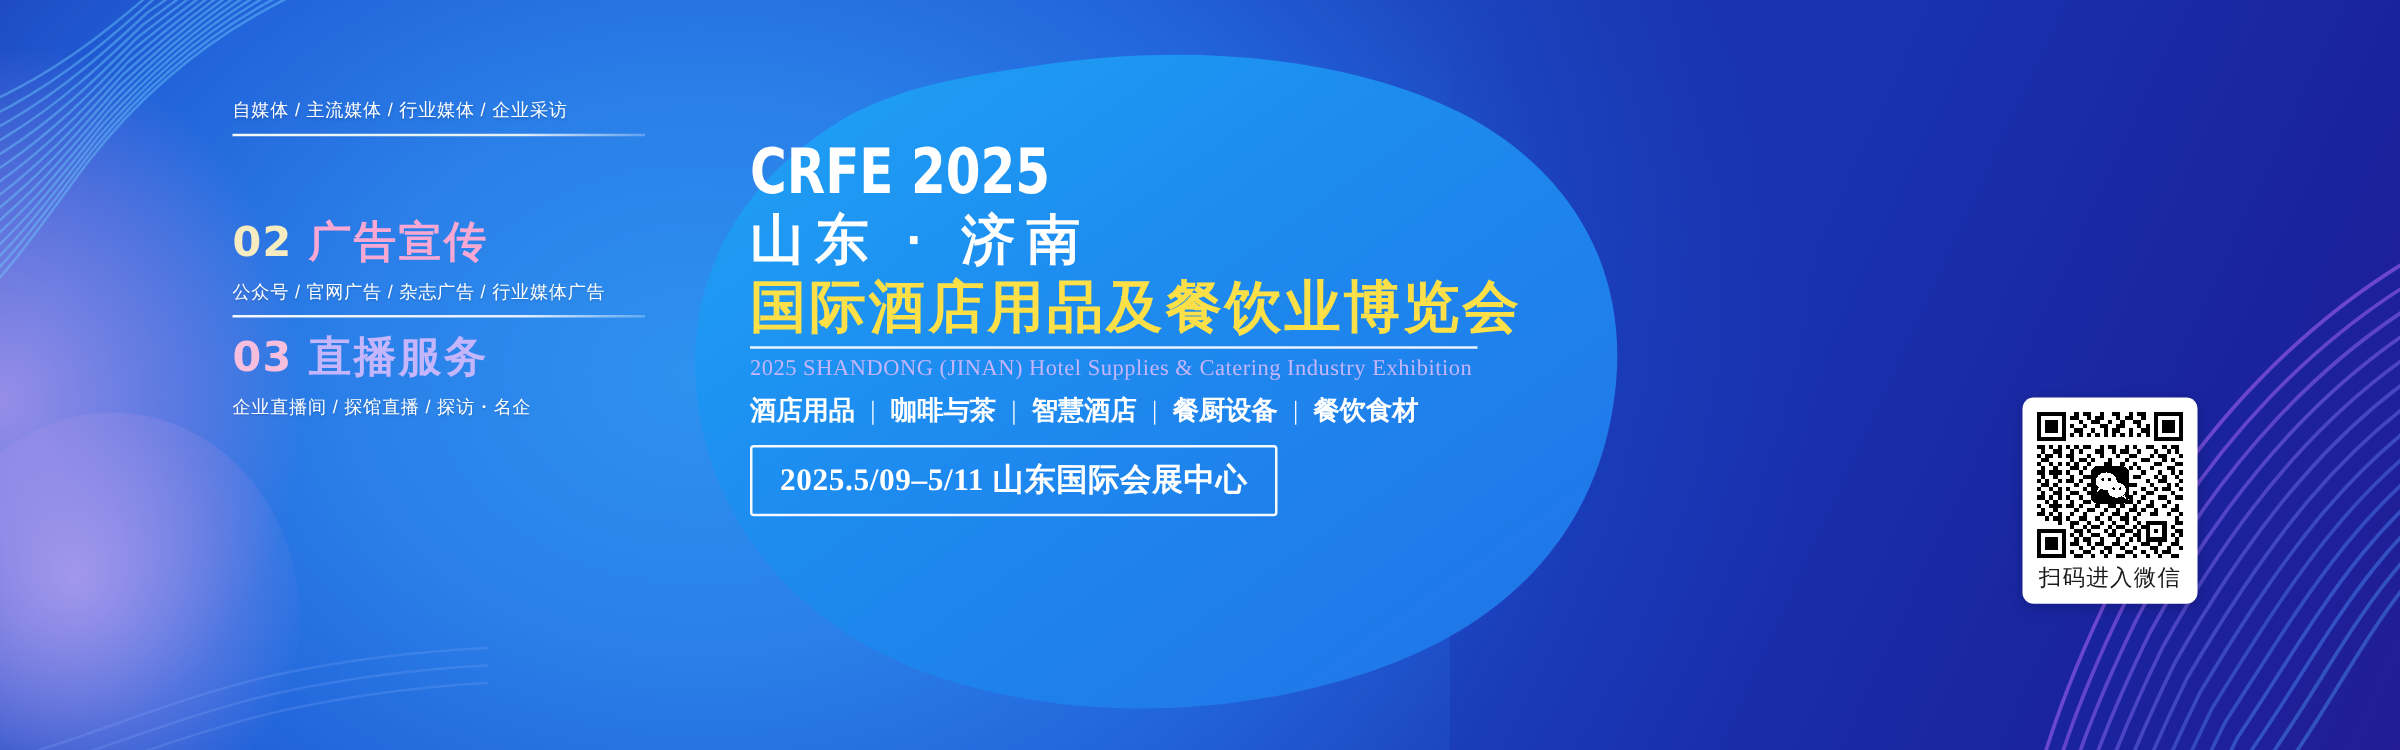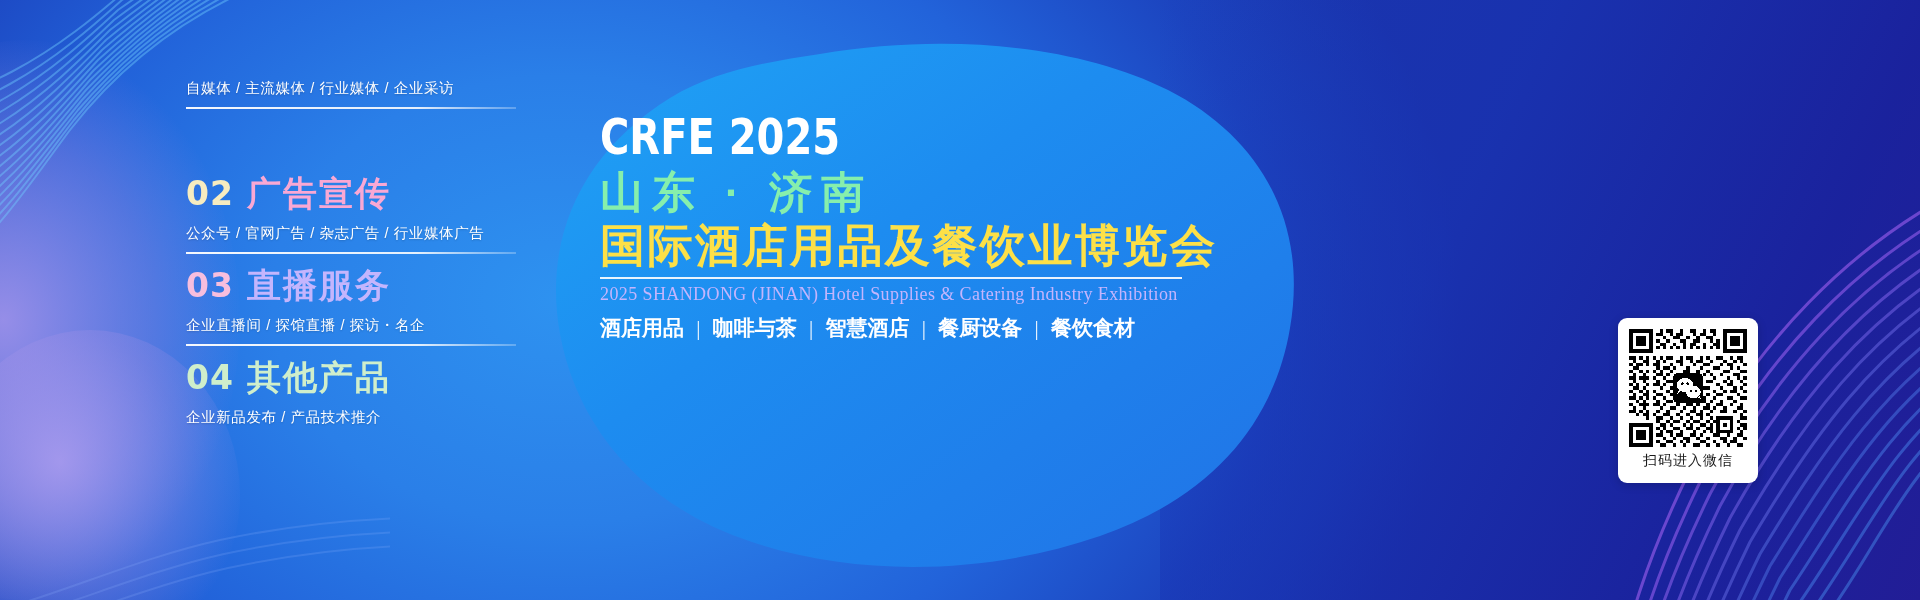--- a/index.html
+++ b/index.html
@@ -71,21 +71,21 @@
   }
   .crfe {
     font-family:"DejaVu Sans", sans-serif;
     font-size:50px; font-weight:bold; color:#ffffff;
     letter-spacing:0px; line-height:1;
     transform:scaleX(.80); transform-origin:left center;
     white-space:nowrap;
   }
   .cityline {
     margin-top:8px;
-    font-size:43px; font-weight:bold; color:#86efac;
+    font-size:43px; font-weight:bold; color:#ffffff;
     letter-spacing:9px; line-height:1.05; white-space:nowrap;
   }
   .bigtitle {
     margin-top:6px;
     font-size:45px; font-weight:bold; color:#fde047;
     letter-spacing:2.5px; line-height:1.1; white-space:nowrap;
   }
   .engrule {
     margin-top:6px; height:2px; width:582px;
     background:rgba(255,255,255,.9);
@@ -119,21 +119,21 @@
   .qrcard {
     position:absolute; left:1618px; top:318px;
     width:140px; height:165px;
     background:#ffffff; border-radius:9px;
     padding:8px 8px 0 8px;
     display:flex; flex-direction:column; align-items:center;
     box-shadow:0 2px 10px rgba(0,0,0,.18);
   }
   .qrimg { width:124px; height:124px; display:block; }
   .qrcap {
-    margin-top:3px; font-size:14px; color:#1a1a1a;
+    margin-top:3px; font-size:18px; color:#1a1a1a;
     letter-spacing:1px; line-height:1;
   }
 </style>
 </head>
 <body>
 
 <div id="stage">
 
   <div class="bg-base"></div>
   <div class="bg-lilac-left"></div>
@@ -224,47 +224,42 @@
 
     <div class="litem">
       <div class="row1">
         <span class="lnum" style="color:#f7bede">03</span>
         <span class="ltitle" style="color:#c4b5fd">直播服务</span>
       </div>
       <div class="lsub">企业直播间 / 探馆直播 / 探访・名企</div>
       <div class="ldiv"></div>
     </div>
 
-    <div class="litem">
-      <div class="row1">
-        <span class="lnum" style="color:#cfeecb">04</span>
-        <span class="ltitle" style="color:#cfeecb">其他产品</span>
-      </div>
-      <div class="lsub">企业新品发布 / 产品技术推介</div>
-
-    </div>
 
   </div>
 
   <div class="center">
     <div class="crfe">CRFE 2025</div>
     <div class="cityline">山东 · 济南</div>
     <div class="bigtitle">国际酒店用品及餐饮业博览会</div>
     <div class="engrule"></div>
     <div class="engline">2025  SHANDONG  (JINAN) Hotel  Supplies  &amp;  Catering  Industry  Exhibition</div>
     <div class="cats">
       <span>酒店用品</span>
       <span class="sep">|</span>
       <span>咖啡与茶</span>
       <span class="sep">|</span>
       <span>智慧酒店</span>
       <span class="sep">|</span>
       <span>餐厨设备</span>
       <span class="sep">|</span>
       <span>餐饮食材</span>
+    </div>
+    <div class="datebox">
+      <div class="datetext">2025.5/09–5/11   山东国际会展中心</div>
     </div>
   </div>
 
   <div class="qrcard">
     <svg class="qrimg" viewBox="0 0 37 37" shape-rendering="crispEdges">
       <rect width="37" height="37" fill="#ffffff"></rect>
       <g fill="#000000">
 
         <rect x="1" y="1" width="7" height="1"></rect>
           <rect x="1" y="7" width="7" height="1"></rect>

